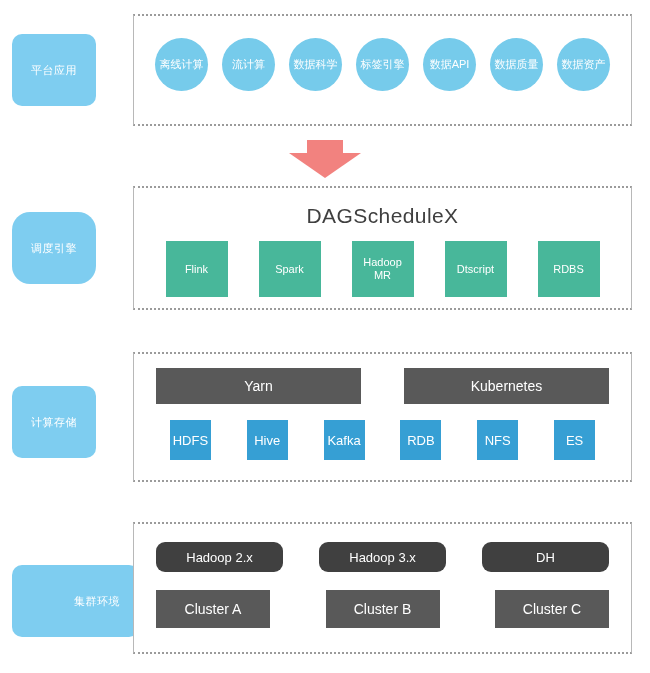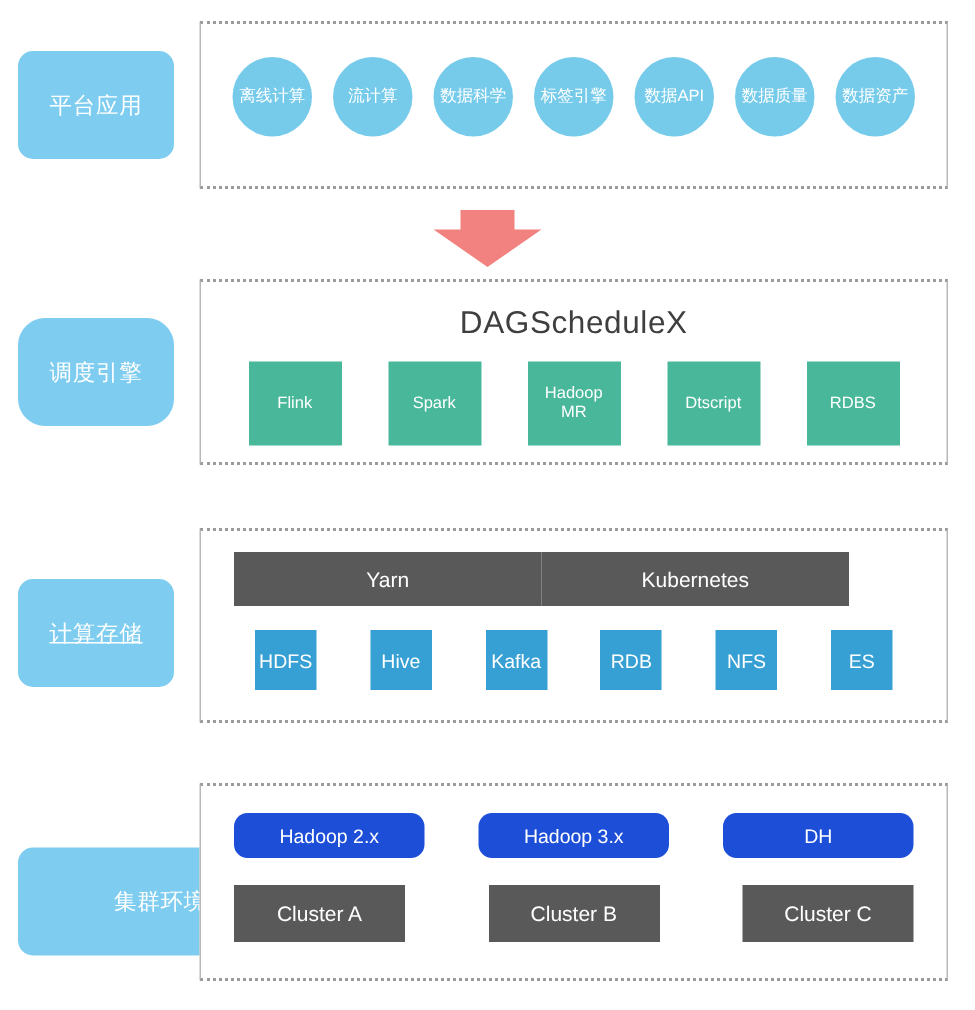--- a/index.html
+++ b/index.html
@@ -12,28 +12,28 @@
     height: 673px;
     position: relative;
     font-family: "Liberation Sans", "DejaVu Sans", sans-serif;
     overflow: hidden;
   }
 
   
   .rail-item {
     position: absolute;
     left: 12px;
-    width: 104px;
+    width: 84px;
     border-radius: 10px;
     background: #7ecdf0;
     color: #ffffff;
     display: flex;
     align-items: center;
     justify-content: center;
-    font-size: 15px;
+    font-size: 11px;
     letter-spacing: 0.5px;
   }
 
   
   .section {
     position: absolute;
     left: 133px;
     width: 499px;
     box-sizing: border-box;
     background: #ffffff;
@@ -137,21 +137,21 @@
     text-align: center;
   }
 
   
   .resmgr-row {
     position: absolute;
     left: 22px;
     right: 22px;
     top: 14px;
     display: flex;
-    justify-content: flex-start;
+    justify-content: space-between;
   }
   .resmgr-box {
     width: 205px;
     height: 36px;
     background: #595959;
     color: #ffffff;
     display: flex;
     align-items: center;
     justify-content: center;
     font-size: 14px;
@@ -184,21 +184,21 @@
     right: 22px;
     display: flex;
     justify-content: space-between;
   }
   .row-pills { top: 18px; }
   .row-clusters { top: 66px; }
   .hadoop-pill {
     width: 127px;
     height: 30px;
     border-radius: 9px;
-    background: #1d4ed8;
+    background: #404040;
     color: #ffffff;
     display: flex;
     align-items: center;
     justify-content: center;
     font-size: 13px;
   }
   .cluster-box {
     width: 114px;
     height: 38px;
     background: #595959;
@@ -211,21 +211,21 @@
 </style>
 </head>
 <body>
 
 <div class="rail-item" style="top:34px; height:72px;">
   <span>平台应用</span>
 </div>
 <div class="rail-item" style="top:212px; height:72px;border-radius:18px;">
   <span>调度引擎</span>
 </div>
-<div class="rail-item" style="top:386px; height:72px;text-decoration:underline;">
+<div class="rail-item" style="top:386px; height:72px;">
   <span>计算存储</span>
 </div>
 <div class="rail-item" style="top:565px; height:72px;padding-left:43px;">
   <span>集群环境</span>
 </div>
 
 <div class="section" style="top:14px; height:112px;">
   <div class="circle-row">
     <div class="app-circle">
       <span>离线</span>

